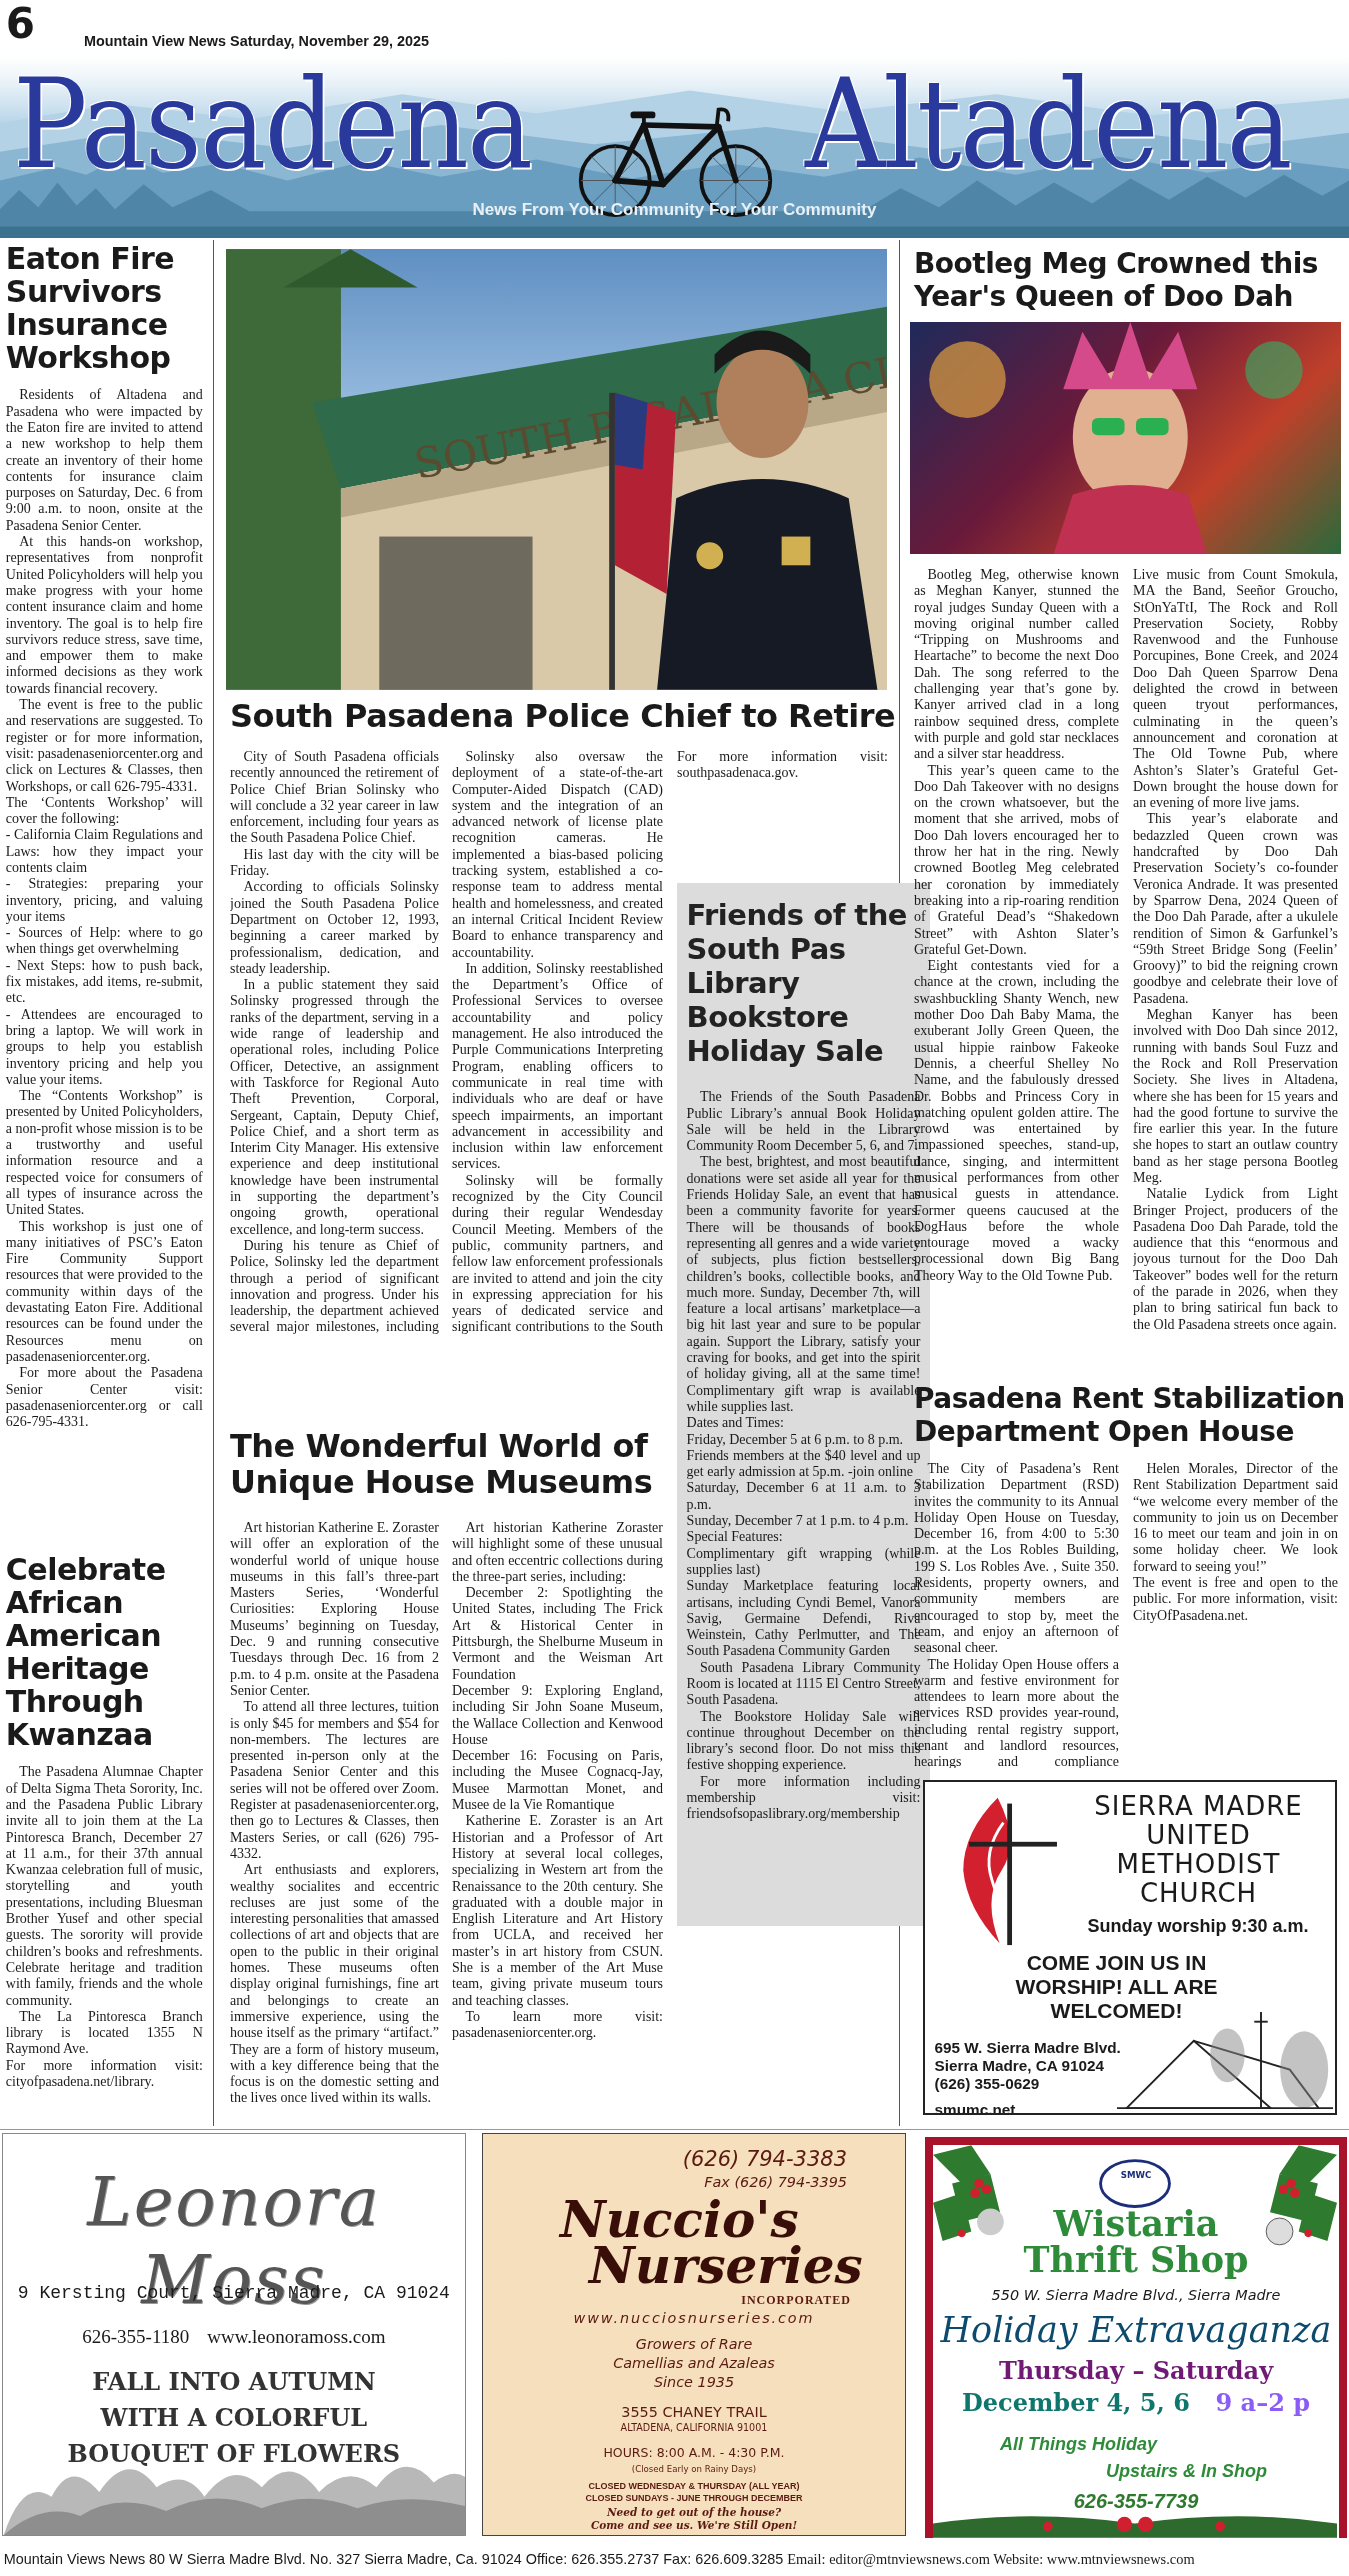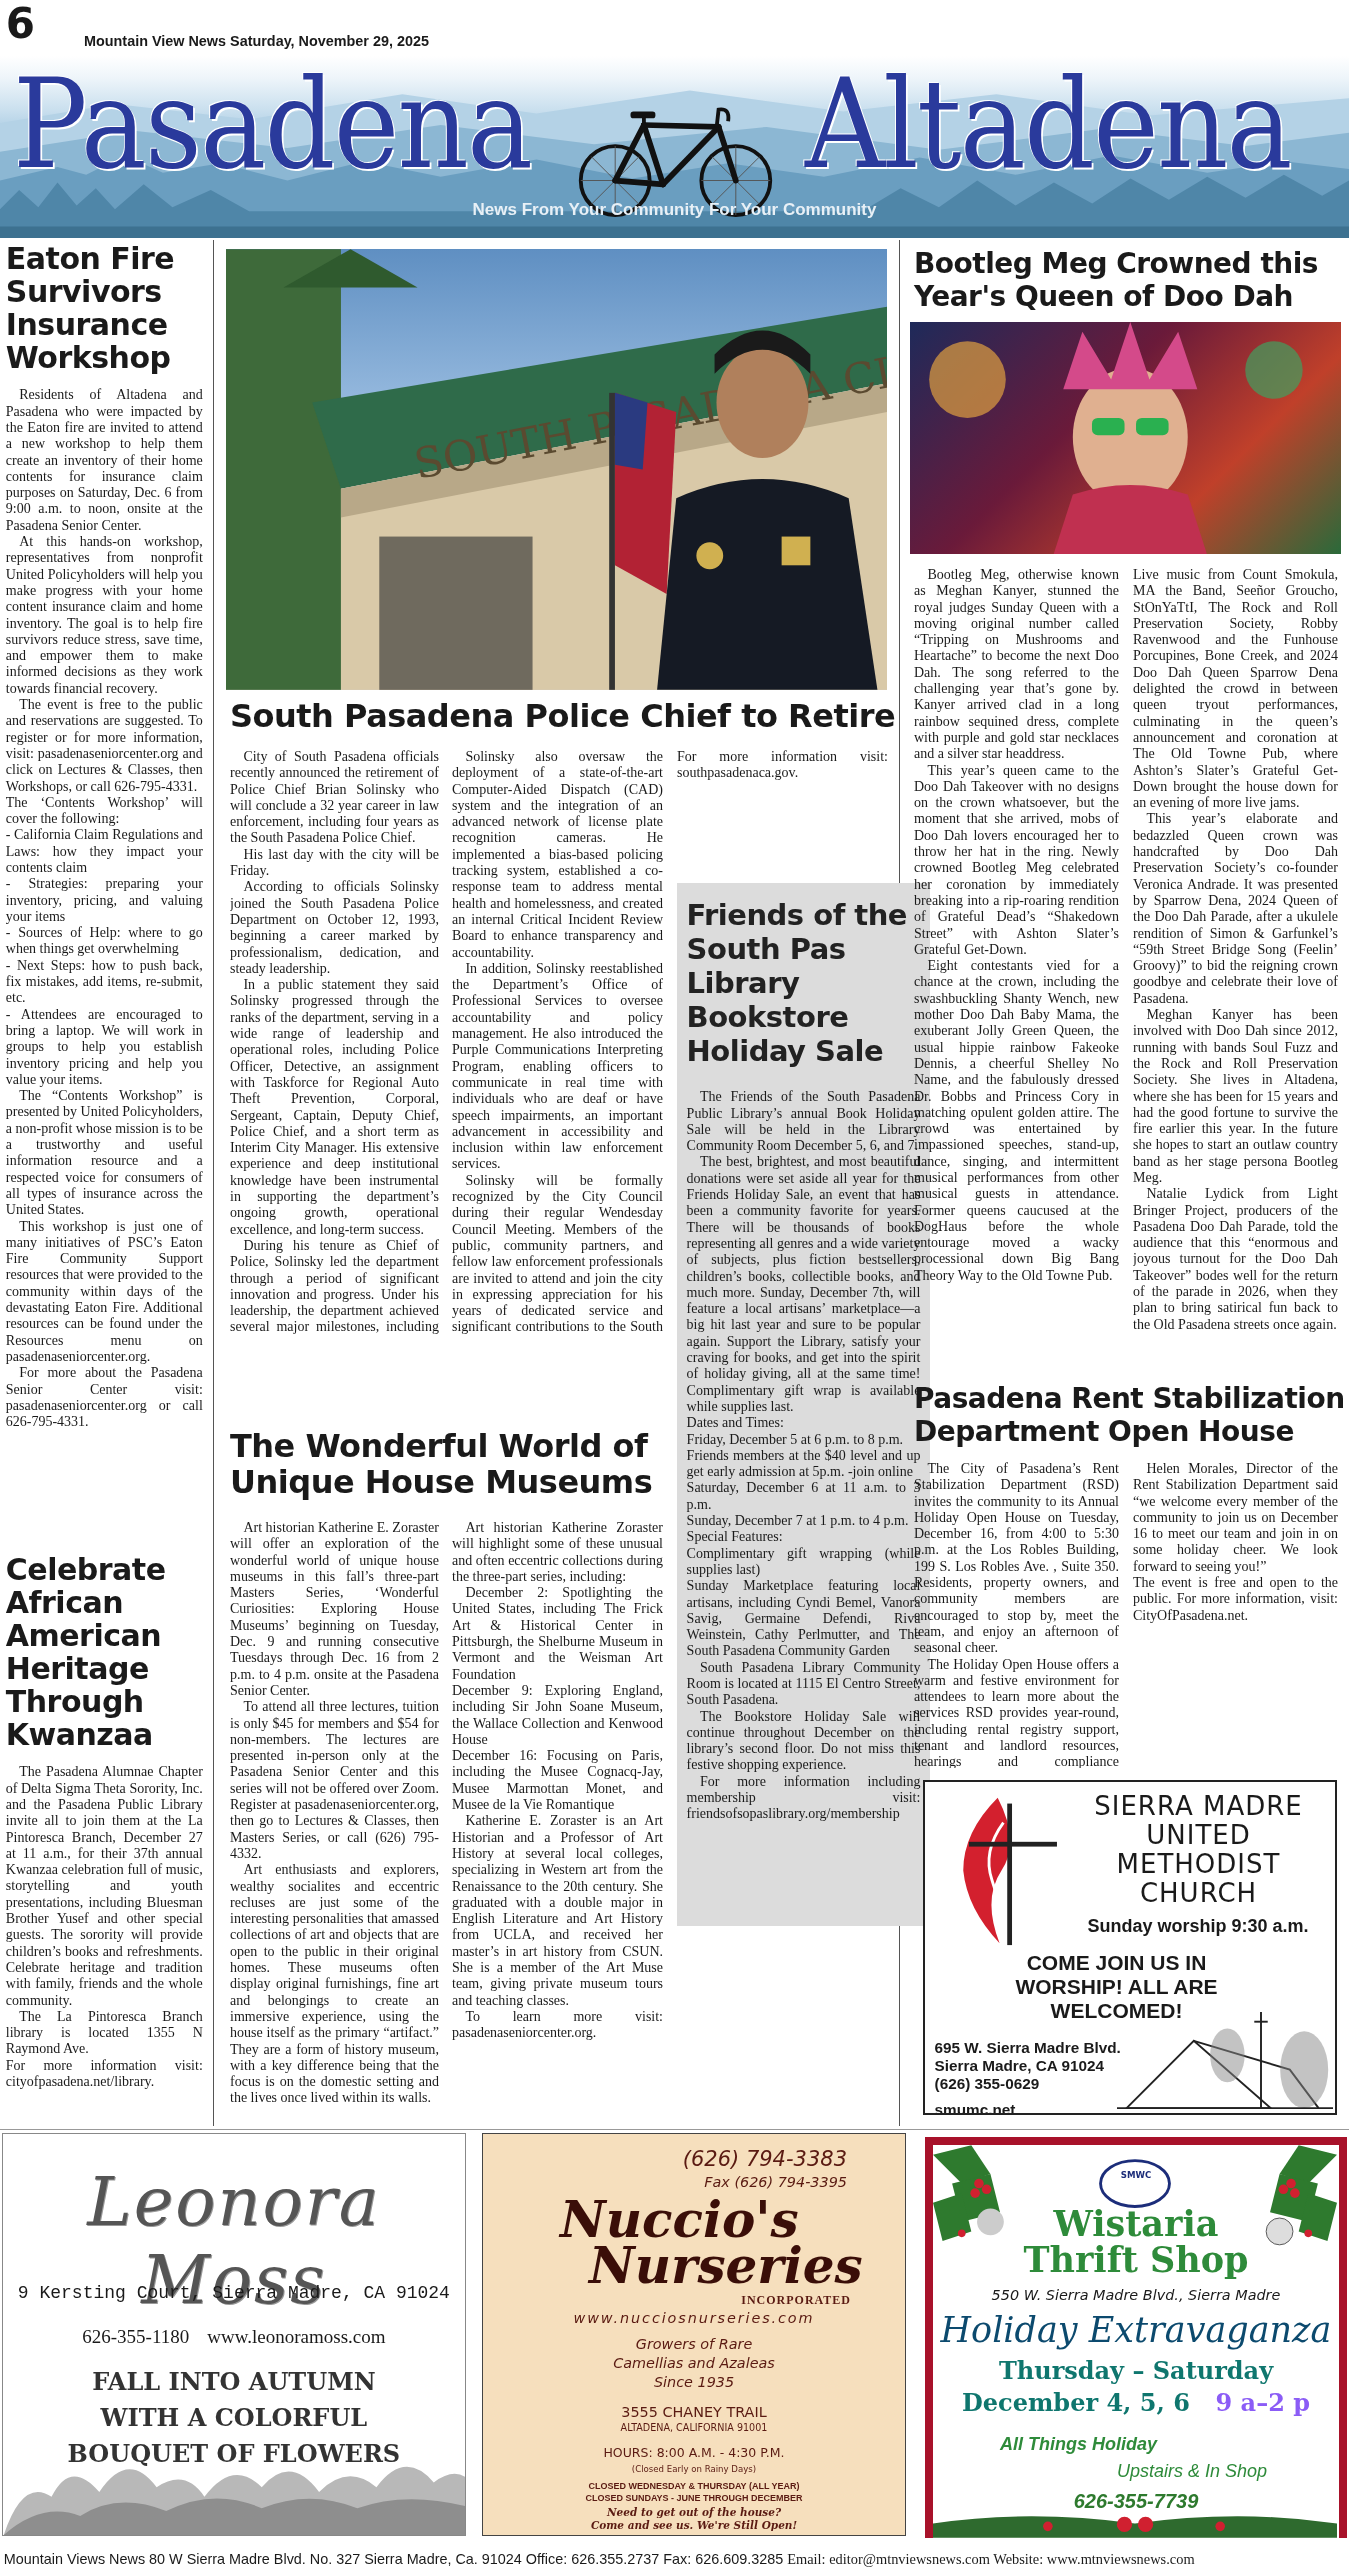--- a/index.html
+++ b/index.html
@@ -332,25 +332,25 @@
     <circle cx="60" cy="80" r="14" fill="#ccc"></circle>
     <circle cx="362" cy="90" r="14" fill="#ddd" stroke="#555"></circle>
   </svg>
   <div style="position:absolute; left:0; width:100%; top:25px; text-align:center; font-family:'DejaVu Sans', sans-serif; font-size:8.6px; font-weight:bold; color:#1c2d7a;">SMWC</div>
   <div style="position:absolute; left:0; width:100%; top:61px; text-align:center; font-family:'DejaVu Serif', serif; font-weight:bold; font-size:35px; line-height:36px; color:#2e8b3a;">
     <div>Wistaria</div>
     <div>Thrift Shop</div>
   </div>
   <div style="position:absolute; left:0; width:100%; top:142px; text-align:center; font-family:'DejaVu Sans', sans-serif; font-style:italic; font-size:14.4px;">550 W. Sierra Madre Blvd., Sierra Madre</div>
   <div style="position:absolute; left:0; width:100%; top:165px; text-align:center; font-family:'DejaVu Serif', serif; font-style:italic; font-size:35px; color:#0c4a6e;">Holiday Extravaganza</div>
-  <div style="position:absolute; left:0; width:100%; top:211px; text-align:center; font-family:'DejaVu Serif', serif; font-weight:bold; font-size:24px; color:#0f766e;">Thursday – Saturday</div>
+  <div style="position:absolute; left:0; width:100%; top:211px; text-align:center; font-family:'DejaVu Serif', serif; font-weight:bold; font-size:24px; color:#701a75;">Thursday – Saturday</div>
   <div style="position:absolute; left:29px; top:243px; font-family:'DejaVu Serif', serif; font-weight:bold; font-size:24px; color:#0f766e;">December 4, 5, 6</div>
   <div style="position:absolute; right:29px; top:243px; font-family:'DejaVu Serif', serif; font-weight:bold; font-size:24px; color:#8b5cf6;">9 a–2 p</div>
   <div style="position:absolute; left:67px; top:289px; font-family:'Liberation Sans', sans-serif; font-style:italic; font-weight:bold; font-size:18px; color:#2e8b3a;">All Things Holiday</div>
-  <div style="position:absolute; left:184px; top:316px; font-family:'Liberation Sans', sans-serif; font-style:italic; font-weight:normal; font-size:18px; color:#2e8b3a;">Upstairs &amp; In Shop</div>
+  <div style="position:absolute; left:173px; top:316px; font-family:'Liberation Sans', sans-serif; font-style:italic; font-weight:bold; font-size:18px; color:#2e8b3a;">Upstairs &amp; In Shop</div>
   <div style="position:absolute; left:0; width:100%; top:345px; text-align:center; font-family:'Liberation Sans', sans-serif; font-style:italic; font-weight:bold; font-size:20px; color:#2e7a2e;">626-355-7739</div>
   <svg style="position:absolute; left:0; bottom:0;" width="404" height="29" viewBox="0 0 422 30">
     <path d="M0 15 Q100 0 211 15 Q320 0 422 15 L422 30 L0 30Z" fill="#2e6a2e"></path>
     <circle cx="200" cy="16" r="8" fill="#d02030"></circle>
       <circle cx="222" cy="16" r="8" fill="#d02030"></circle>
       <circle cx="120" cy="18" r="5" fill="#d02030"></circle>
       <circle cx="300" cy="18" r="5" fill="#d02030"></circle>
   </svg>
 </div>
 

